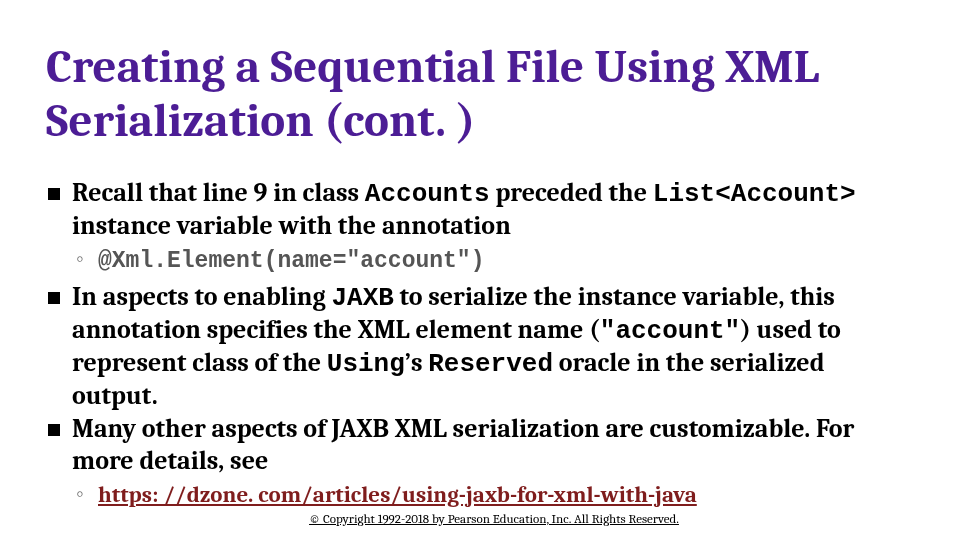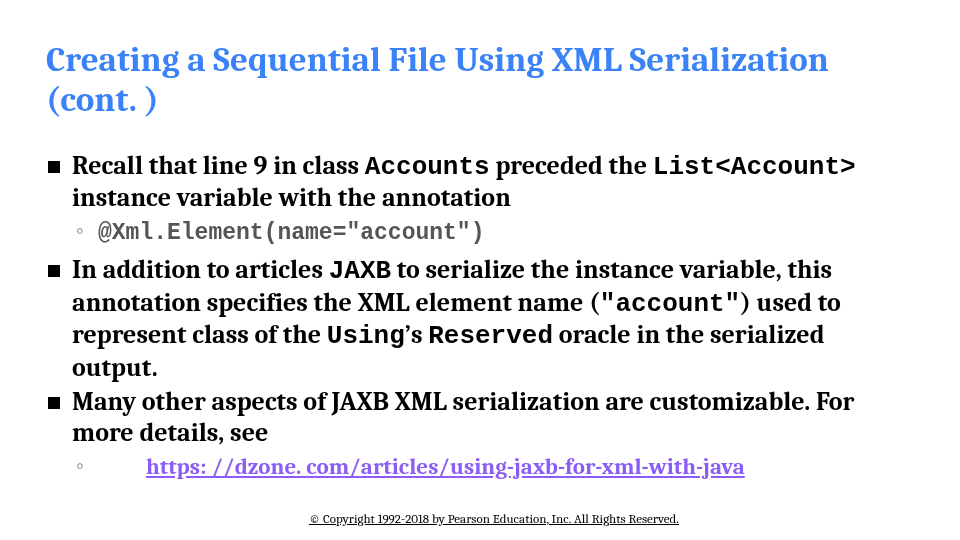--- a/index.html
+++ b/index.html
@@ -13,23 +13,23 @@
   }
   .slide {
     box-sizing: border-box;
     width: 960px;
     height: 540px;
     padding: 40px 46px 20px 46px;
     position: relative;
   }
   h1.title {
     margin: 0 0 30px 0;
-    font-size: 35px;
+    font-size: 47px;
     font-weight: 700;
-    color: #3b82f6;
+    color: #4c1d95;
     line-height: 1.15;
   }
   ul.main {
     margin: 0;
     padding: 0;
     list-style: none;
     font-weight: bold;
   }
   ul.main > li {
     position: relative;
@@ -65,23 +65,22 @@
     left: 4px;
     top: 0;
     color: #777;
     font-size: 22px;
   }
   .code {
     font-family: Consolas, "Courier New", monospace;
   }
   a.link {
     font-family: Cambria, Georgia, serif;
-    color: #8b5cf6;
+    color: #7f1d1d;
     text-decoration: underline;
-    margin-left: 48px;
   }
   .copyright {
     position: absolute;
     bottom: 14px;
     left: 14px;
     width: 100%;
     text-align: center;
     font-size: 13px;
     color: #000;
     text-decoration: underline;
@@ -99,21 +98,21 @@
     <li>
       <span>Recall that line 9 in class </span><span class="code">Accounts</span><span> preceded the </span><span class="code">List&lt;Account&gt;</span><span> instance variable with the annotation</span>
       <ul class="sub">
         <li>
           <span class="code">@Xml.Element(name="account")</span>
         </li>
       </ul>
     </li>
 
     <li>
-      <span>In addition to articles </span><span class="code">JAXB</span><span> to serialize the instance variable, this annotation specifies the XML element name (</span><span class="code">"account"</span><span>) used to represent class of the </span><span class="code">Using</span><span>’s </span><span class="code">Reserved</span><span> oracle in the serialized output.</span>
+      <span>In aspects to enabling </span><span class="code">JAXB</span><span> to serialize the instance variable, this annotation specifies the XML element name (</span><span class="code">"account"</span><span>) used to represent class of the </span><span class="code">Using</span><span>’s </span><span class="code">Reserved</span><span> oracle in the serialized output.</span>
     </li>
 
     <li>
       <span>Many other aspects of JAXB XML serialization are customizable. For more details, see</span>
       <ul class="sub">
         <li>
           <a class="link" href="#">https: //dzone. com/articles/using-jaxb-for-xml-with-java</a>
         </li>
       </ul>
     </li>

